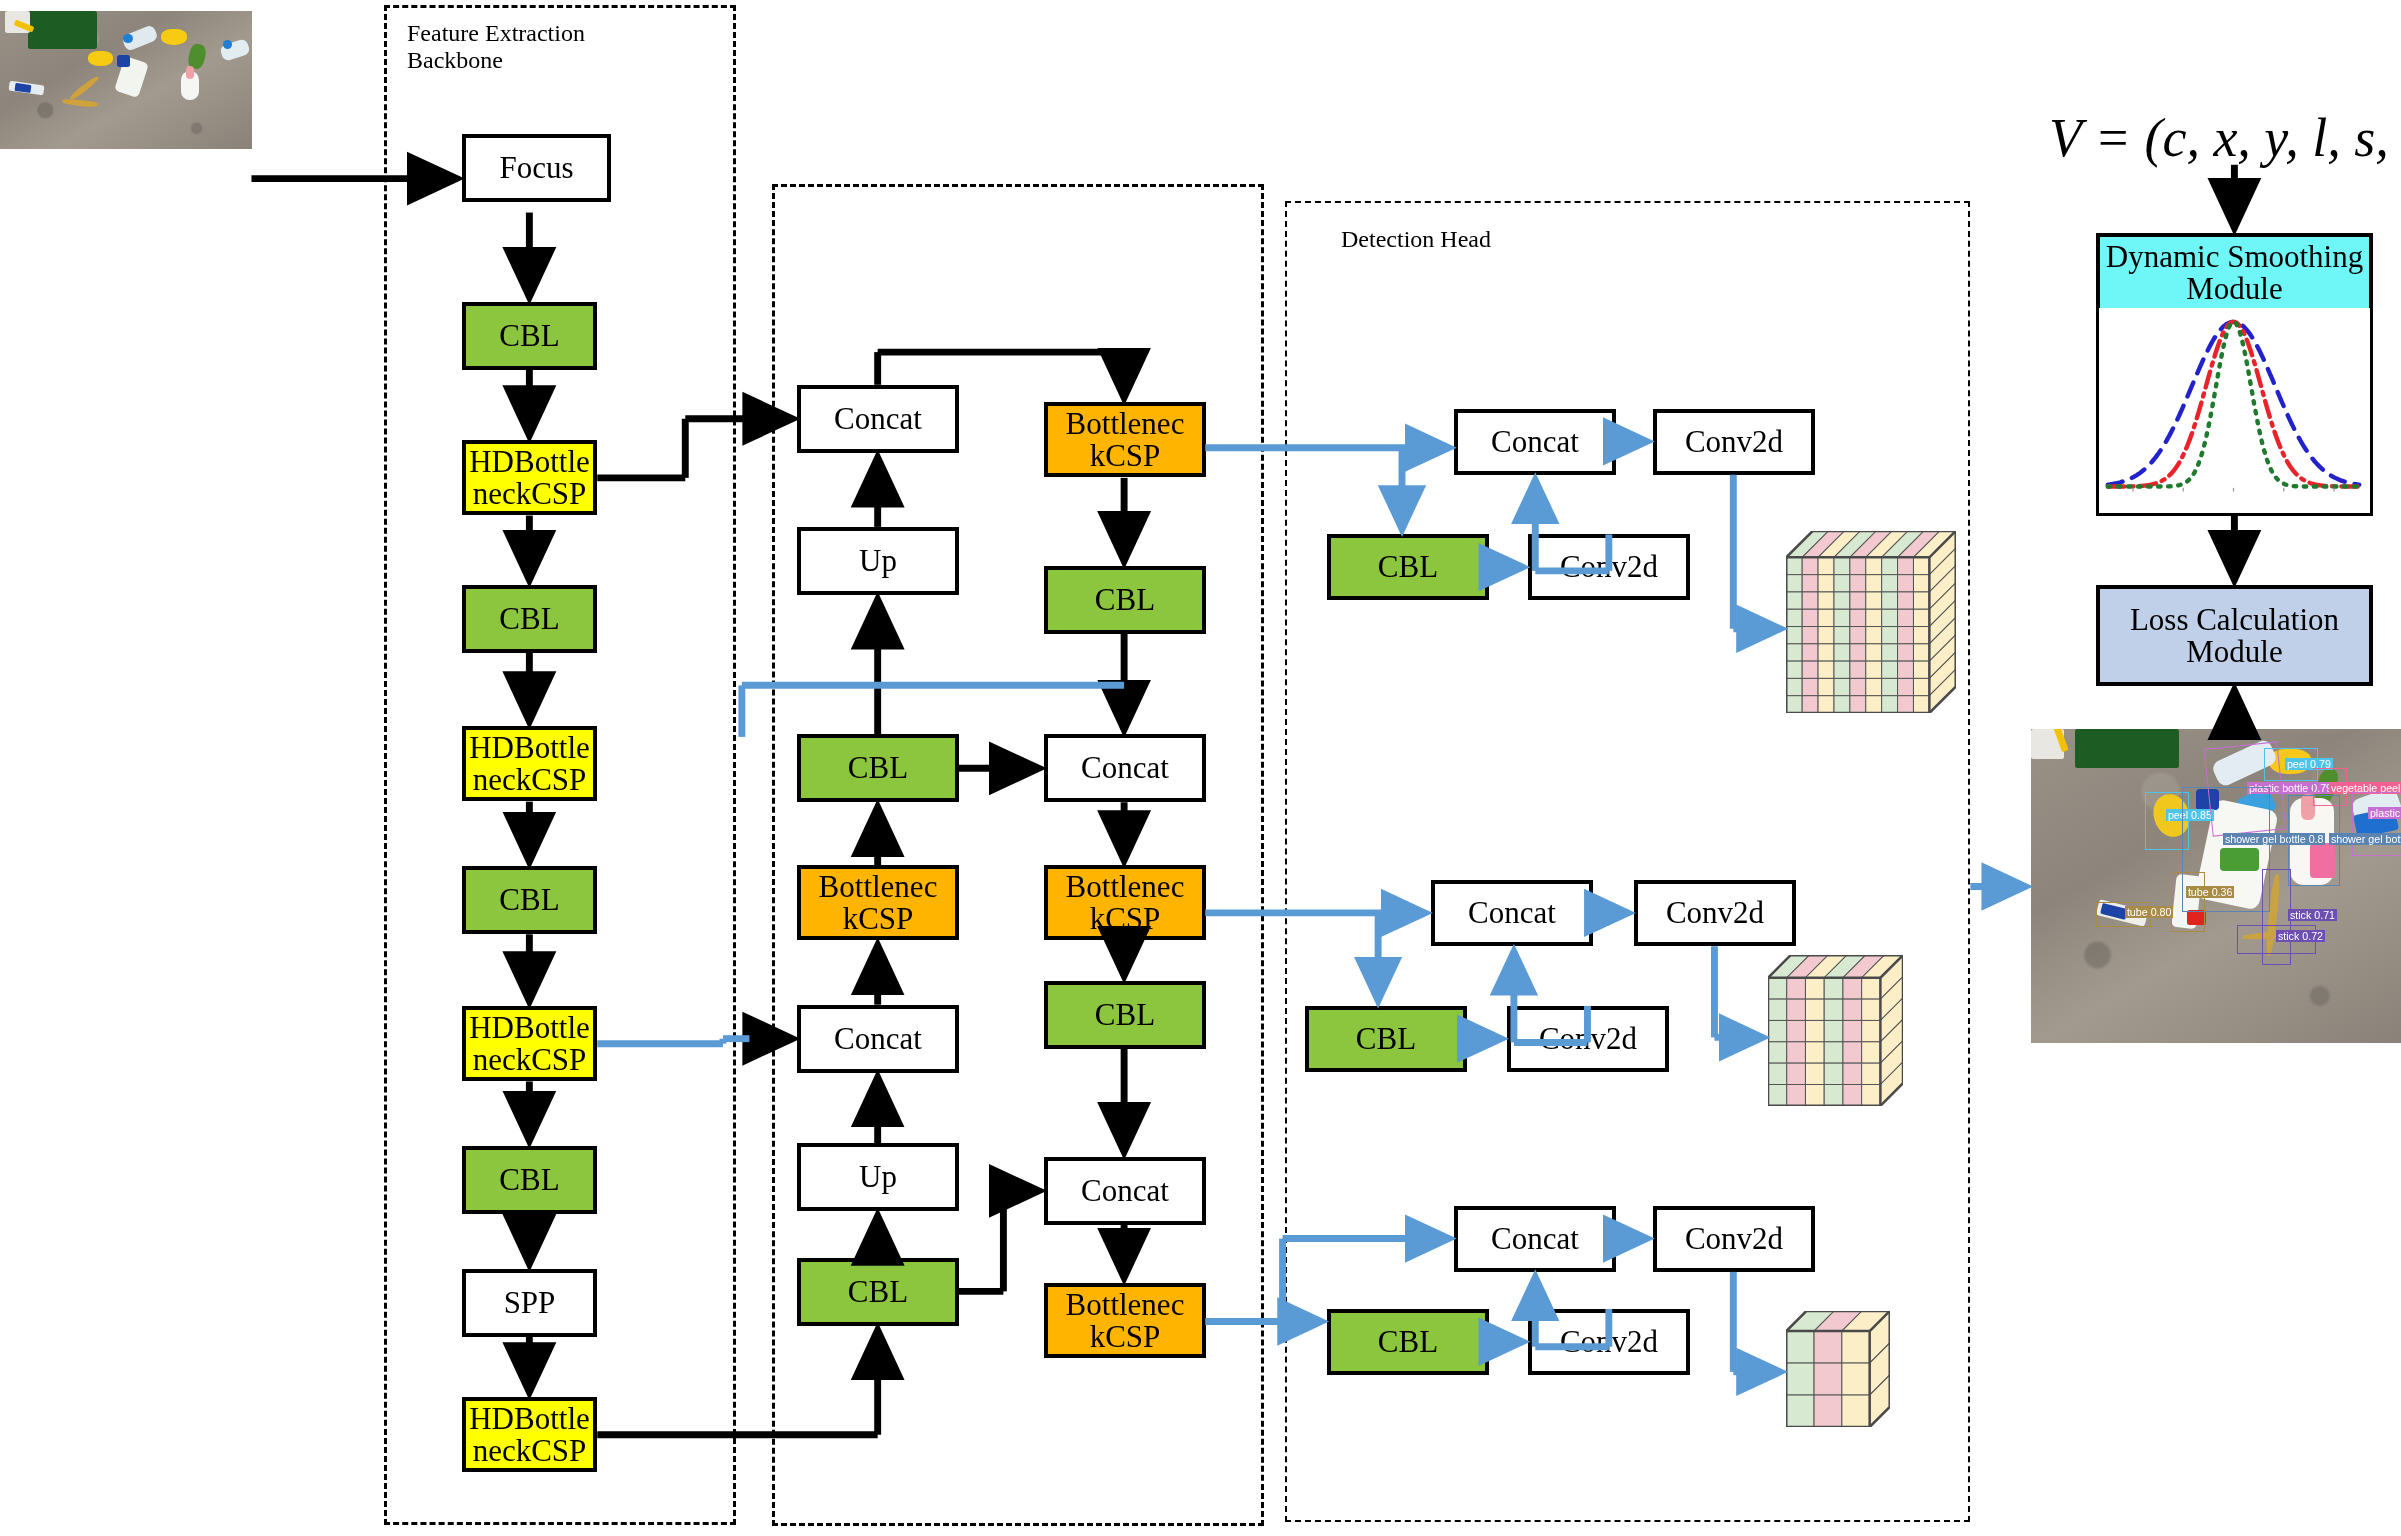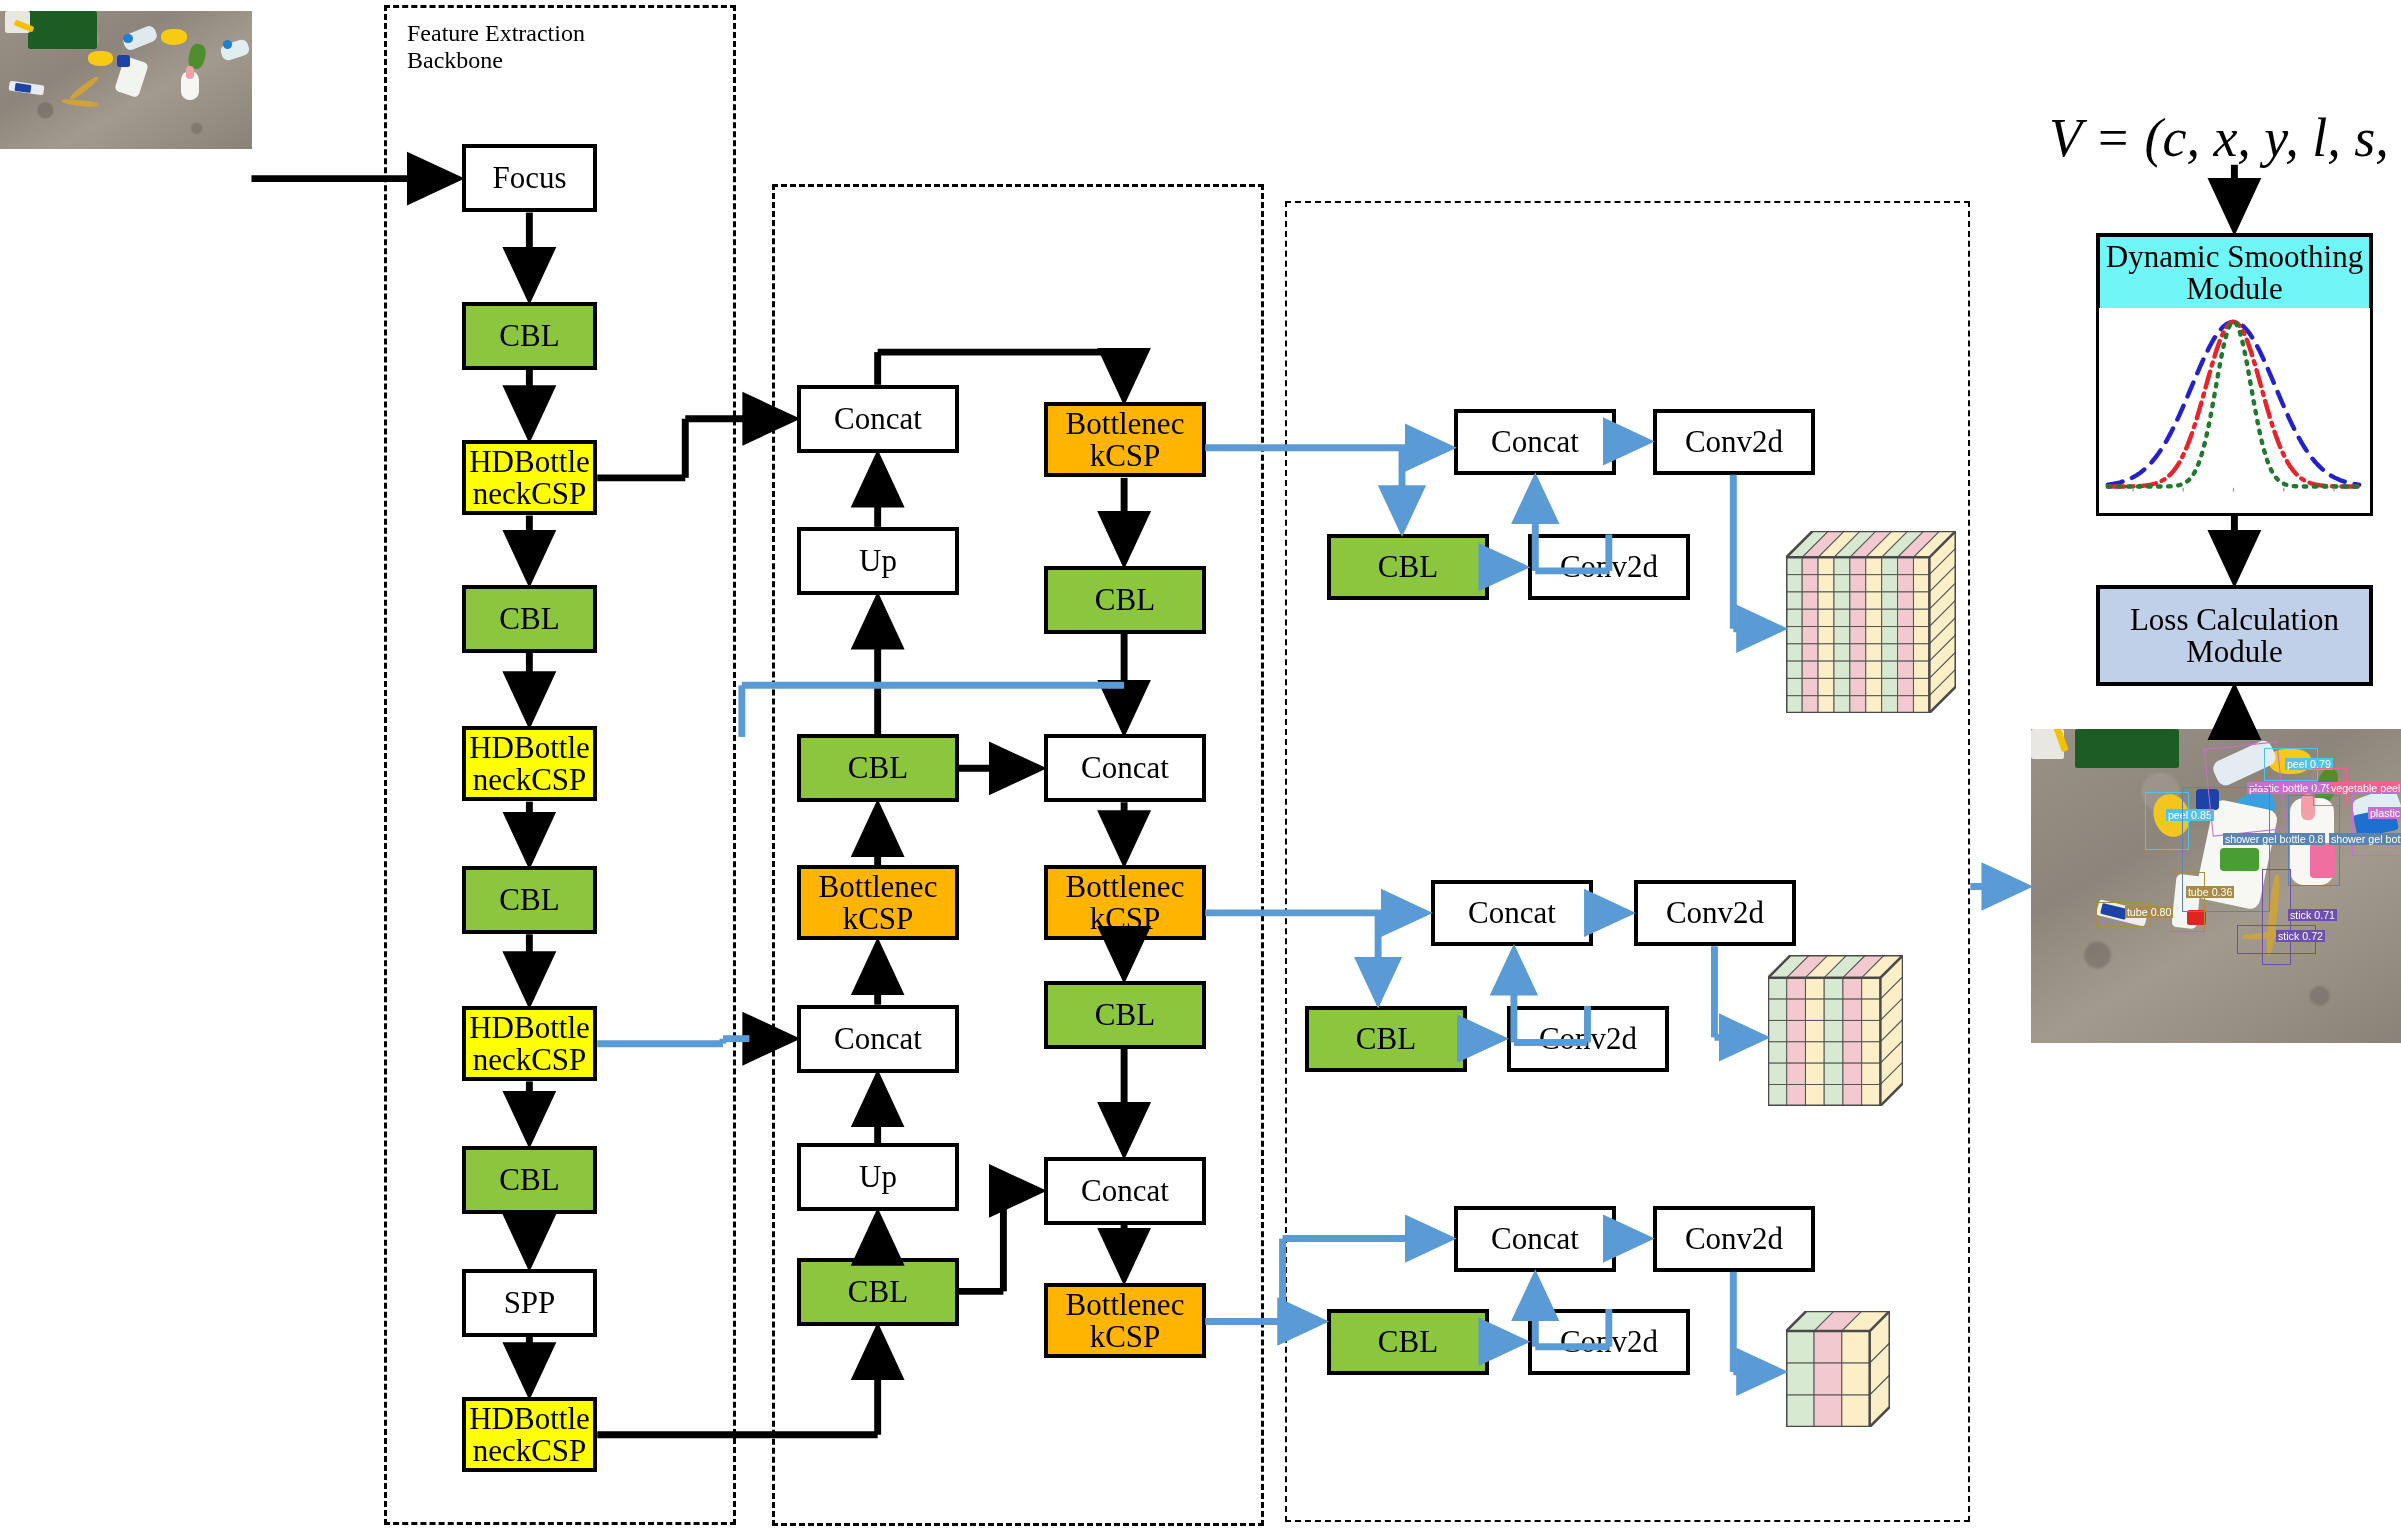--- a/index.html
+++ b/index.html
@@ -80,21 +80,21 @@
     <div class="litter" style="left:8.8px;top:72px;width:35px;height:10px;background:#e6ebef;transform:rotate(8deg);border-radius:2.5px;"></div>
     <div class="litter" style="left:15px;top:73px;width:16.3px;height:7.5px;background:#1c43a5;transform:rotate(8deg);border-radius:1.3px;"></div>
     <div class="litter" style="left:67px;top:74px;width:35px;height:6.3px;background:#cfa23c;transform:rotate(-38deg);"></div>
     <div class="litter" style="left:62px;top:89px;width:36px;height:5.7px;background:#cfa23c;transform:rotate(6deg);"></div>
   </div>
 
   <div class="group" style="left:384px;top:5px;width:352px;height:1520px;"></div>
   <div class="group-title" style="left:407px;top:20px;width:302px;">Feature Extraction
 Backbone</div>
 
-  <div class="node" style="left:462px;top:144px;width:135px;height:68px;text-align:right;">Focus</div>
+  <div class="node" style="left:462px;top:134px;width:149px;height:68px;text-align:right;">Focus</div>
   <div class="node green" style="left:462px;top:302px;width:135px;height:68px;">CBL</div>
   <div class="node yellow" style="left:462px;top:440px;width:135px;height:75px;">HDBottle
 neckCSP</div>
   <div class="node green" style="left:462px;top:585px;width:135px;height:68px;">CBL</div>
   <div class="node yellow" style="left:462px;top:726px;width:135px;height:75px;">HDBottle
 neckCSP</div>
   <div class="node green" style="left:462px;top:866px;width:135px;height:68px;">CBL</div>
   <div class="node yellow" style="left:462px;top:1006px;width:135px;height:75px;">HDBottle
 neckCSP</div>
   <div class="node green" style="left:462px;top:1146px;width:135px;height:68px;">CBL</div>
@@ -118,20 +118,21 @@
   <div class="node green" style="left:1044px;top:566px;width:162px;height:68px;">CBL</div>
   <div class="node" style="left:1044px;top:734px;width:162px;height:68px;">Concat</div>
   <div class="node orange" style="left:1044px;top:865px;width:162px;height:75px;">Bottlenec
 kCSP</div>
   <div class="node green" style="left:1044px;top:981px;width:162px;height:68px;">CBL</div>
   <div class="node" style="left:1044px;top:1157px;width:162px;height:68px;">Concat</div>
   <div class="node orange" style="left:1044px;top:1283px;width:162px;height:75px;">Bottlenec
 kCSP</div>
 
   <div class="group thin" style="left:1285px;top:201px;width:685px;height:1321px;"></div>
+  <div class="group-title" style="left:1341px;top:226px;width:402px;">Detection Head</div>
 
   <div class="node" style="left:1454px;top:409px;width:162px;height:66px;">Concat</div>
   <div class="node" style="left:1653px;top:409px;width:162px;height:66px;">Conv2d</div>
   <div class="node green" style="left:1327px;top:534px;width:162px;height:66px;">CBL</div>
   <div class="node" style="left:1528px;top:534px;width:162px;height:66px;">Conv2d</div>
   <div class="cube" id="cube1" style="left:1786px;top:531px;width:170px;height:182px;"><svg width="170" height="182" viewBox="0 0 270 290">
         <polygon points="0,42 25.333333333333332,42 67.33333333333333,0 42,0" fill="#D7E9D0" stroke="#555" stroke-width="1.6"></polygon>
         <polygon points="25.333333333333332,42 50.666666666666664,42 92.66666666666666,0 67.33333333333333,0" fill="#F2C9CE" stroke="#555" stroke-width="1.6"></polygon>
         <polygon points="50.666666666666664,42 76,42 118,0 92.66666666666666,0" fill="#FCEFC7" stroke="#555" stroke-width="1.6"></polygon>
         <polygon points="76,42 101.33333333333333,42 143.33333333333331,0 118,0" fill="#D7E9D0" stroke="#555" stroke-width="1.6"></polygon>

